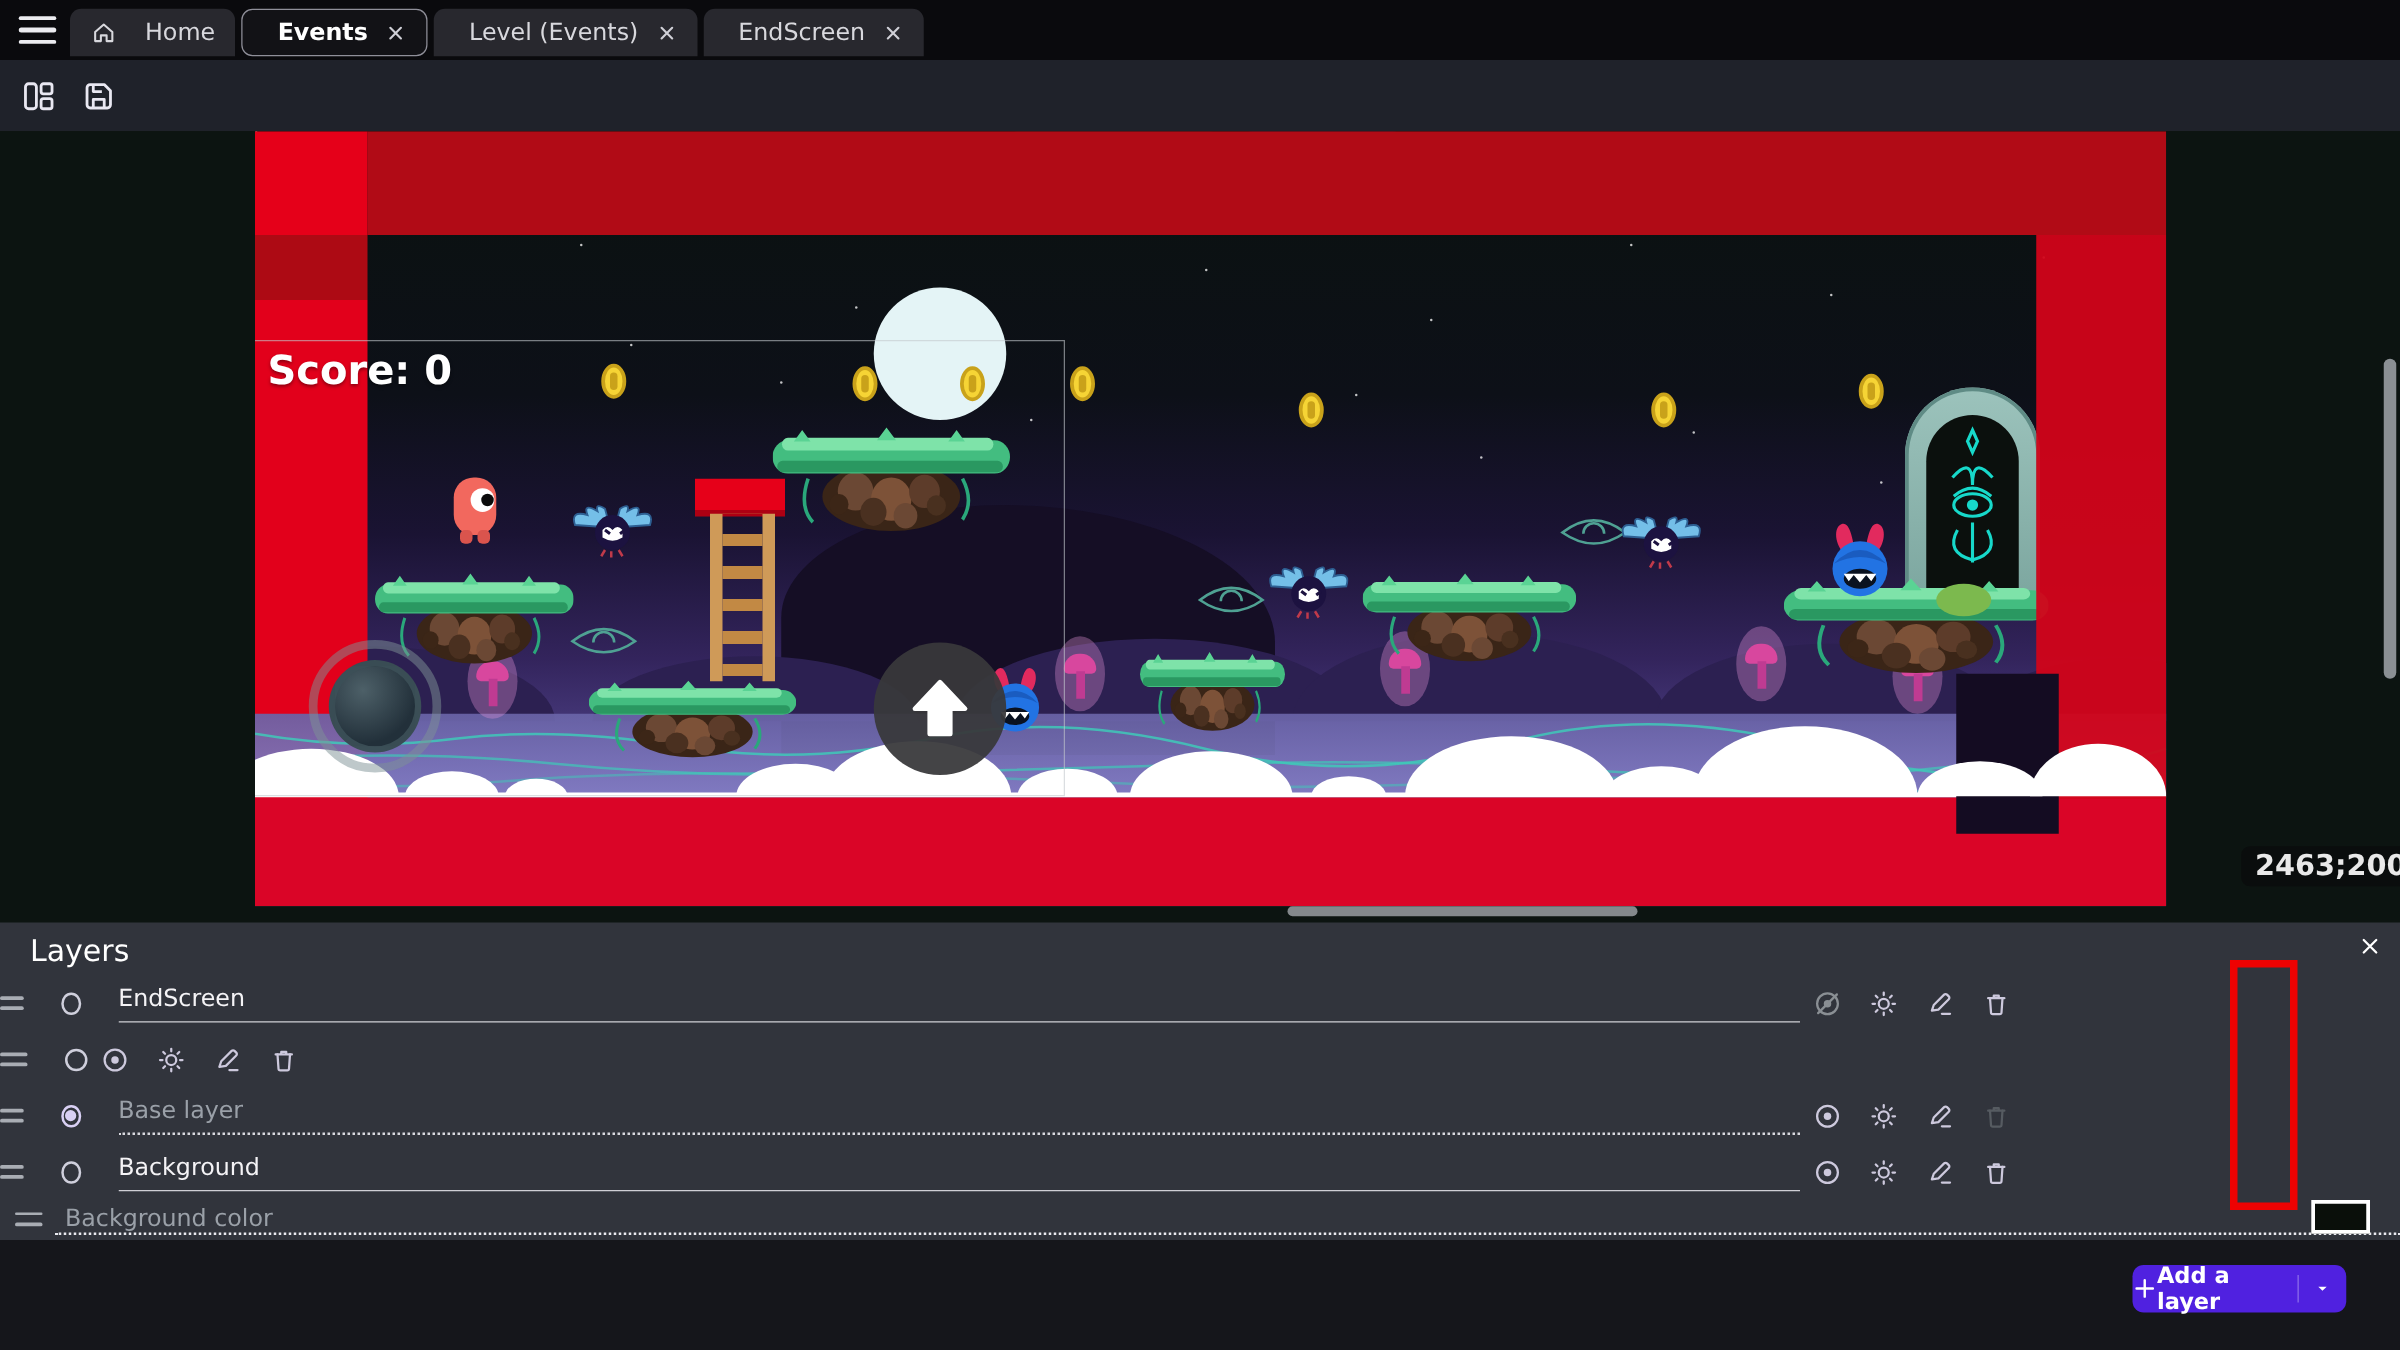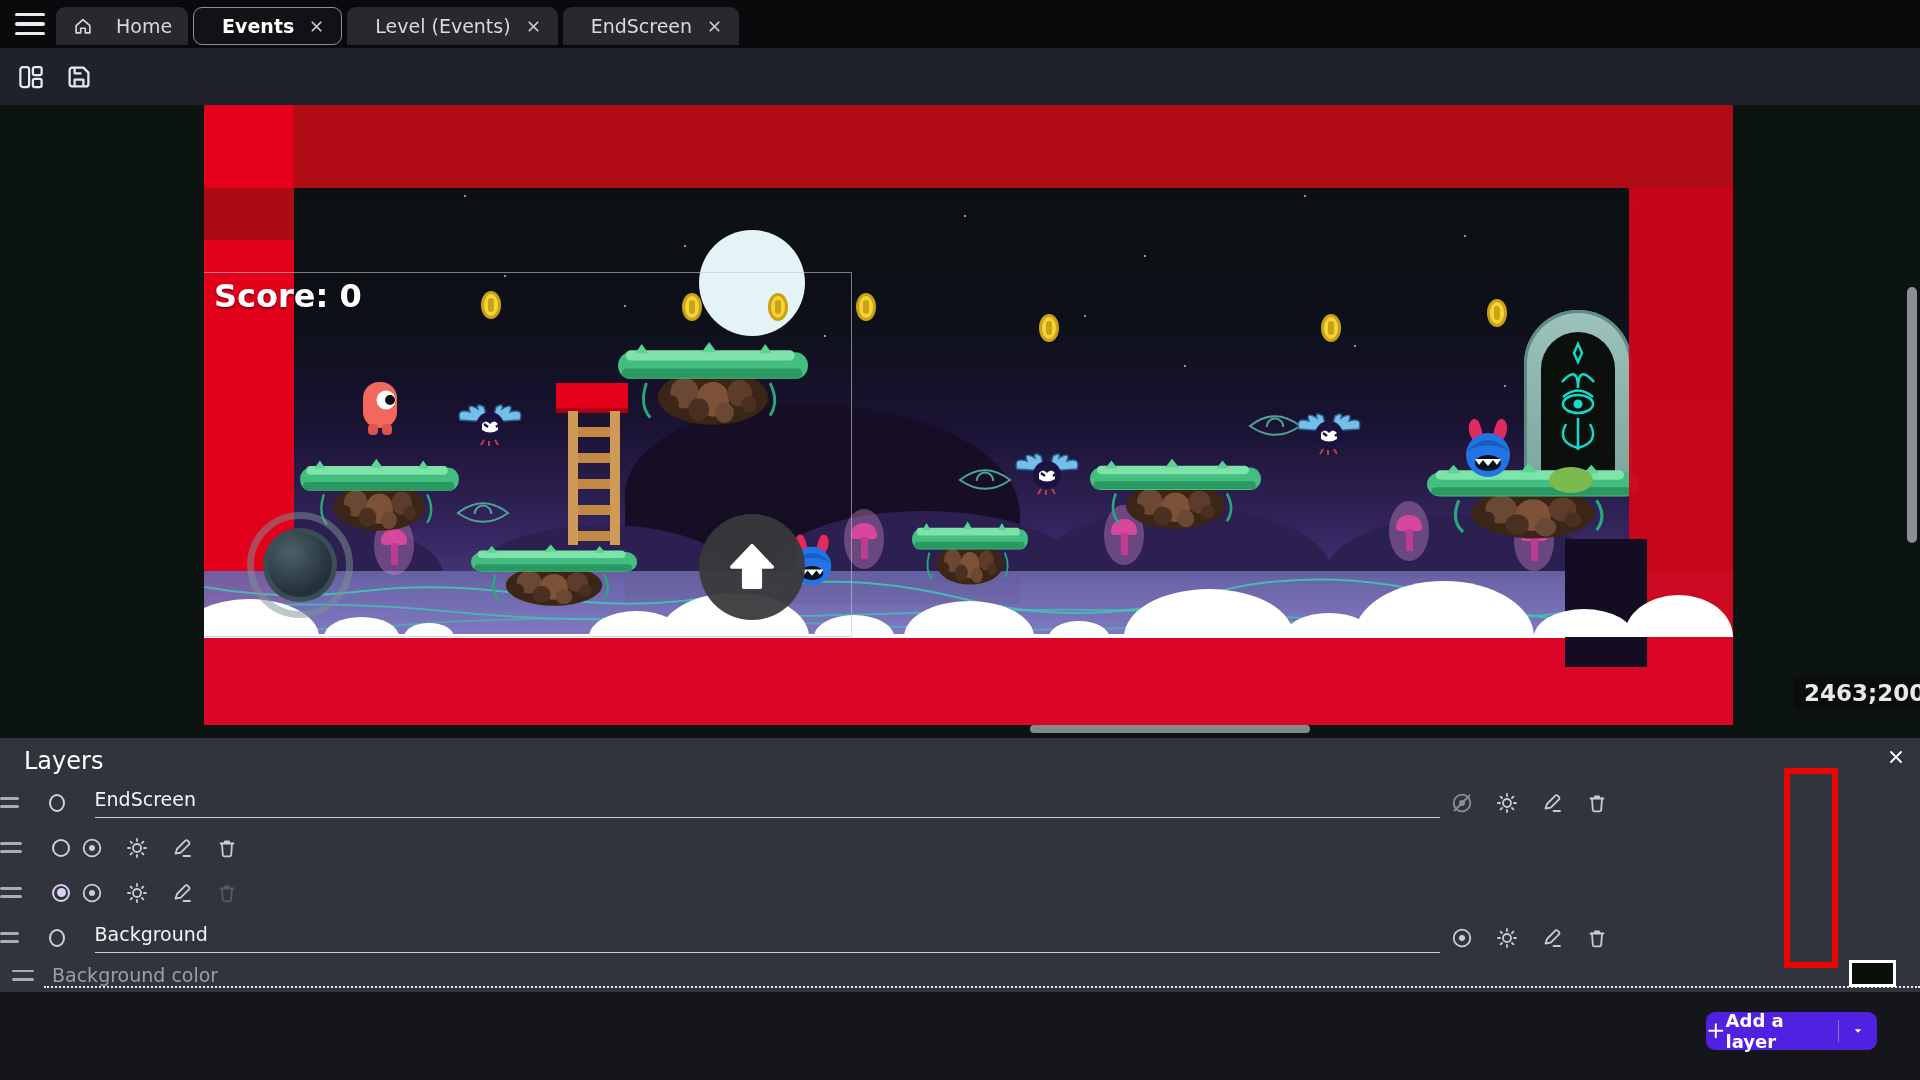--- a/index.html
+++ b/index.html
@@ -601,20 +601,21 @@
     </div>
 
     <div class="layer-row" style="top:132px">
       <span class="drag">
           <div></div>
           <div></div>
         </span>
       <span class="radio checked">
           <i></i>
         </span>
+      <span class="lname inactive">Base layer</span>
       <span class="ricons">
         <span class="ric">
           <svg viewBox="0 0 24 24" fill="none" stroke="currentColor" stroke-width="1.8">
               <circle cx="12" cy="12" r="8.3"></circle>
               <circle cx="12" cy="12" r="3" fill="currentColor" stroke="none"></circle>
             </svg>
         </span>
         <span class="ric">
           <svg viewBox="0 0 24 24" fill="none" stroke="currentColor" stroke-width="1.8" stroke-linecap="round">
               <circle cx="12" cy="12" r="4"></circle>

